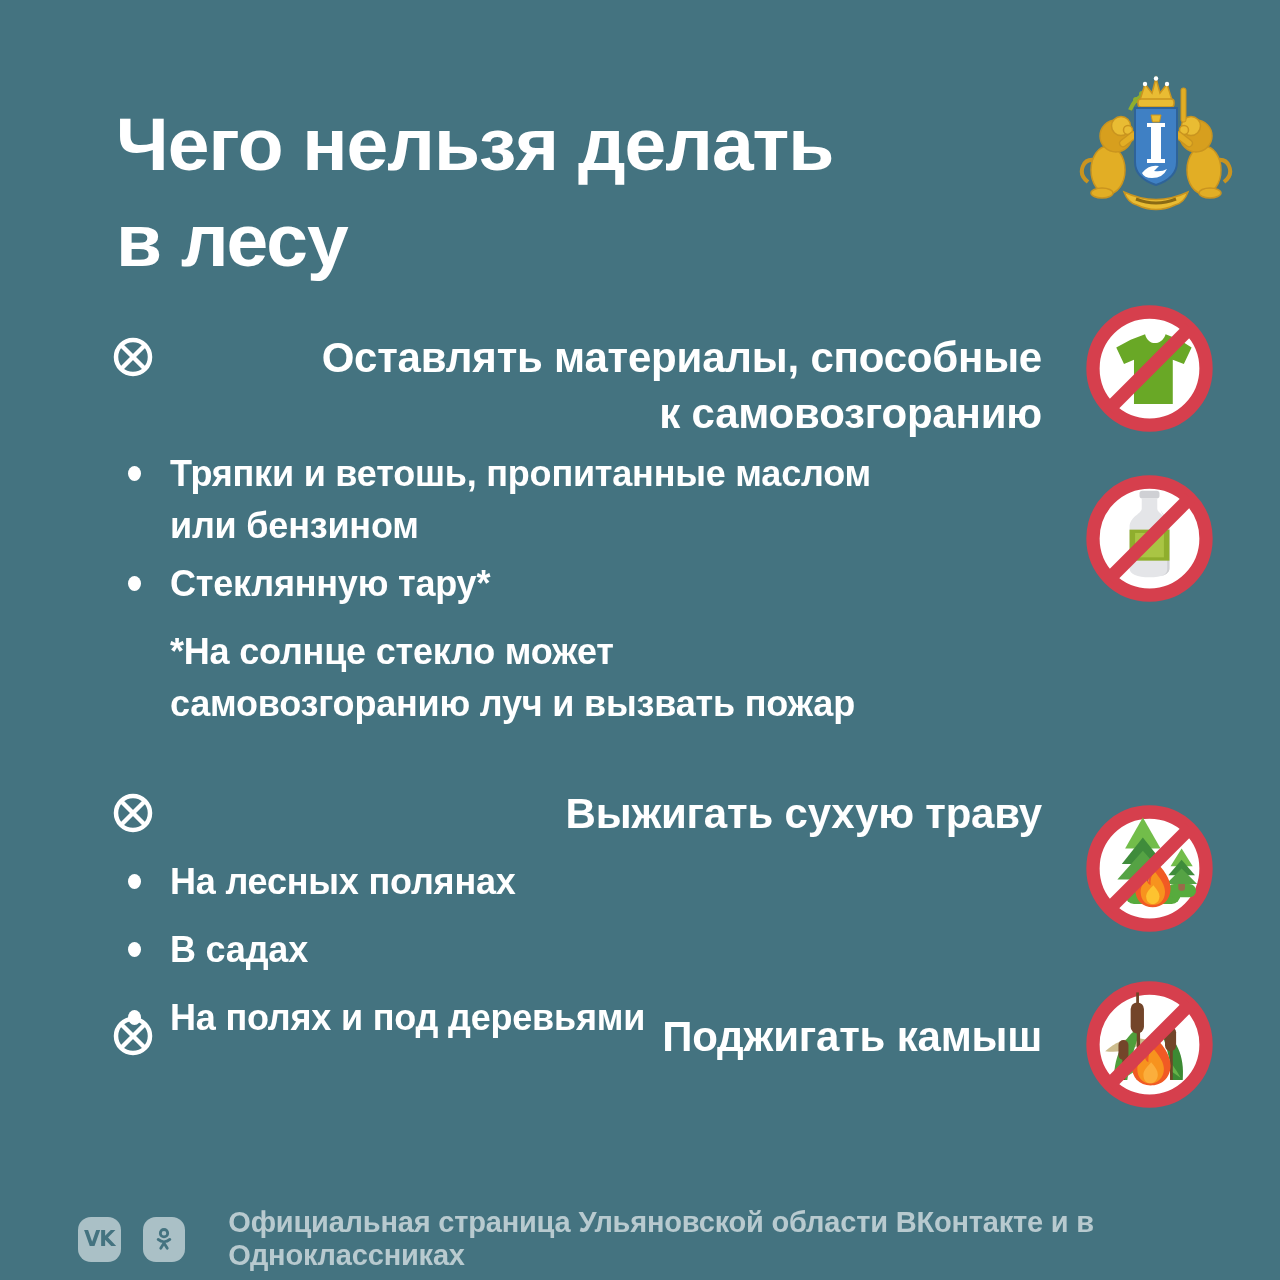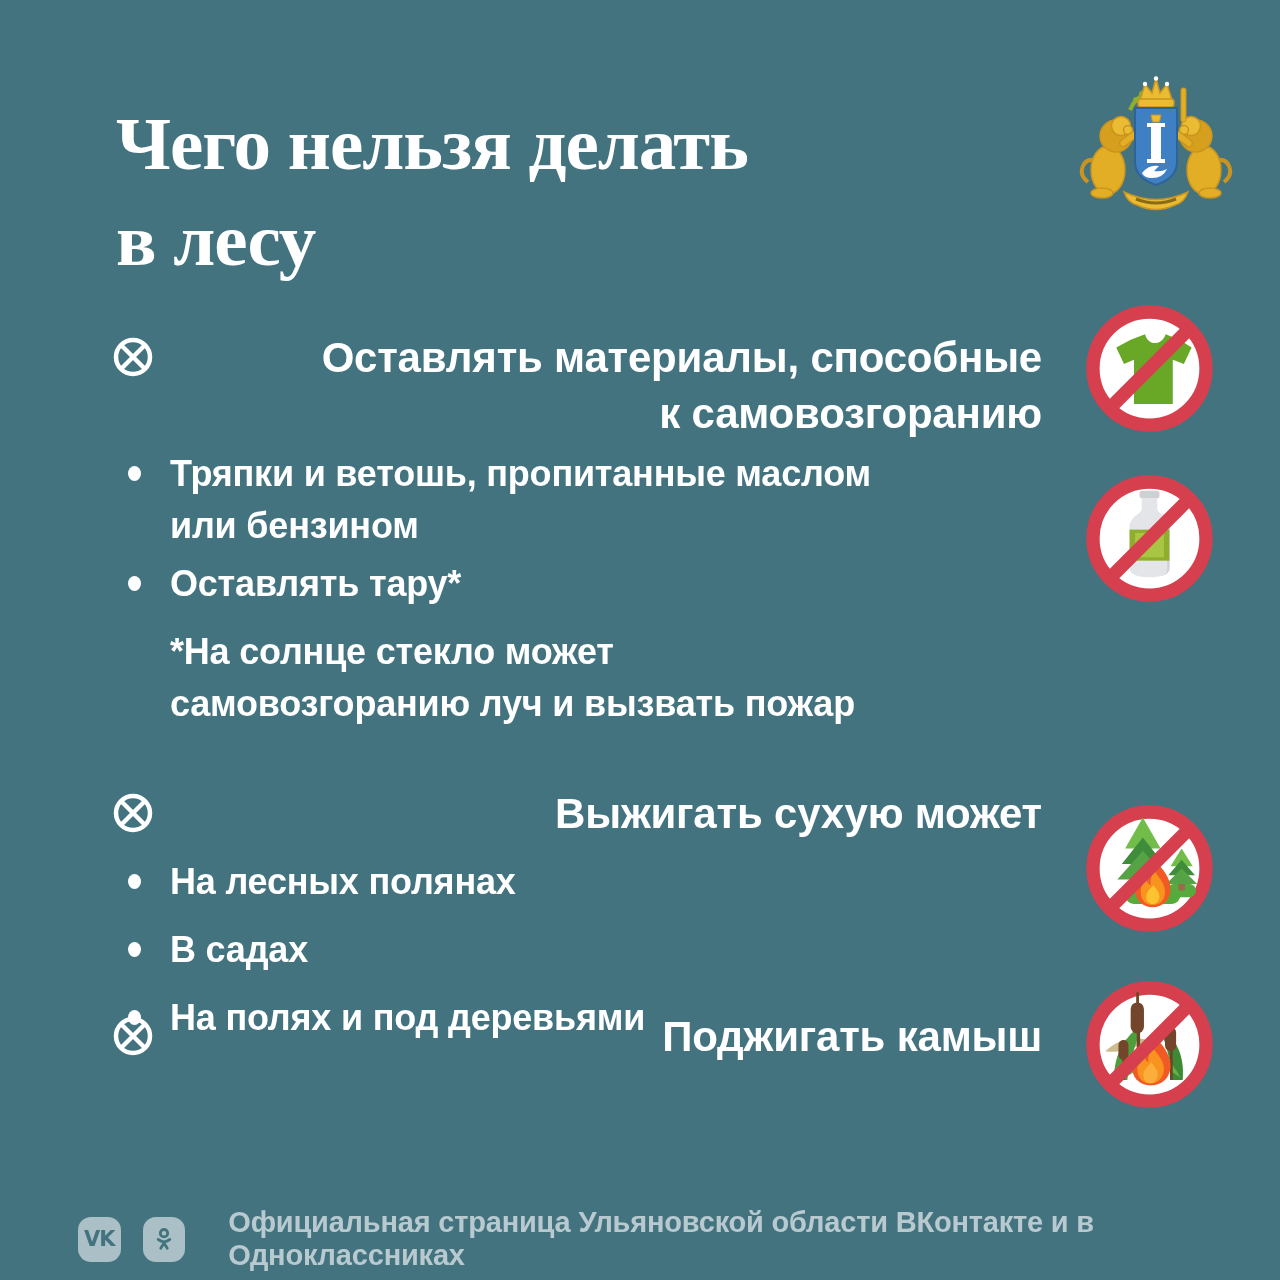--- a/index.html
+++ b/index.html
@@ -7,21 +7,21 @@
     width:1280px;height:1280px;
     background:#447380;
     font-family:"Liberation Sans","DejaVu Sans",sans-serif;
     position:relative;overflow:hidden;
     -webkit-font-smoothing:antialiased;
   }
   .poster{position:absolute;inset:0;}
   .title{
     position:absolute;left:116px;top:96px;margin:0;
     color:#ffffff;font-size:75px;font-weight:bold;
-    line-height:96px;letter-spacing:-1px;white-space:pre-line;font-family:Liberation Serif, serif;
+    line-height:96px;letter-spacing:-1px;white-space:pre-line;
   }
   .crest{position:absolute;left:1078px;top:74px;width:156px;height:144px;}
 
   .item{position:absolute;left:112px;width:930px;}
   .item .txt{
     margin-left:58px;color:#ffffff;white-space:pre-line;
   }
   .item.header .txt{font-size:42px;font-weight:800;line-height:56px;letter-spacing:-0.2px;text-align:right;}
   .item.bullet .txt, .item.footnote .txt{font-size:36px;font-weight:700;line-height:52px;letter-spacing:-0.2px;}
   .nomark{position:absolute;left:0;top:6px;width:42px;height:42px;}
@@ -122,37 +122,37 @@
   </div>
 
   <div class="item bullet" style="top:448px">
     <span class="dot"></span>
     <div class="txt">Тряпки и ветошь, пропитанные маслом
 или бензином</div>
   </div>
 
   <div class="item bullet" style="top:558px">
     <span class="dot"></span>
-    <div class="txt">Оставлять тару*</div>
+    <div class="txt">Стеклянную тару*</div>
   </div>
 
   <div class="item footnote" style="top:626px">
     <div class="txt">*На солнце стекло может
 самовозгоранию луч и вызвать пожар</div>
   </div>
 
   <div class="item header" style="top:786px">
     <span class="nomark">
       <svg width="42" height="42" viewBox="0 0 42 42">
         <circle cx="21" cy="21" r="17" fill="none" stroke="#ffffff" stroke-width="4.5"></circle>
         <line x1="9.5" y1="9.5" x2="32.5" y2="32.5" stroke="#ffffff" stroke-width="4.5"></line>
         <line x1="32.5" y1="9.5" x2="9.5" y2="32.5" stroke="#ffffff" stroke-width="4.5"></line>
       </svg>
     </span>
-    <div class="txt">Выжигать сухую может</div>
+    <div class="txt">Выжигать сухую траву</div>
   </div>
 
   <div class="item bullet" style="top:856px">
     <span class="dot"></span>
     <div class="txt">На лесных полянах</div>
   </div>
 
   <div class="item bullet" style="top:924px">
     <span class="dot"></span>
     <div class="txt">В садах</div>

